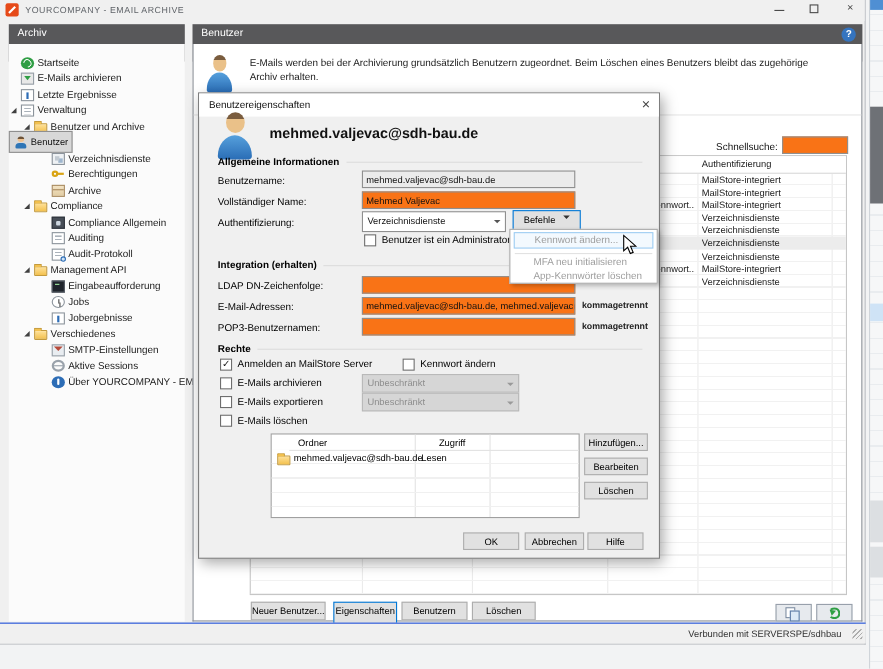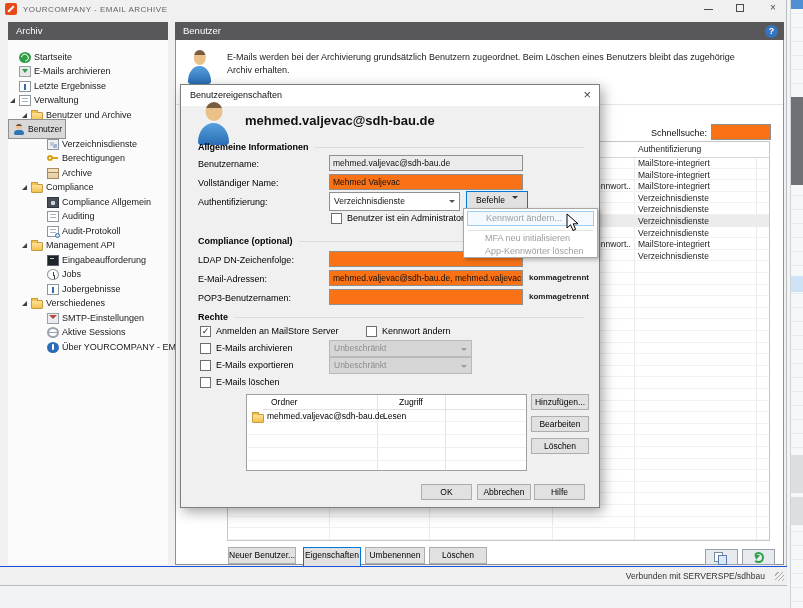--- a/index.html
+++ b/index.html
@@ -339,21 +339,21 @@
             <span class="ucell">MailStore-integriert</span>
           </div>
         <div class="urow" style="top:93px">
             <span class="ucell">Verzeichnisdienste</span>
           </div>
       </div>
     </div>
 
     <div class="btn" style="left:228px;top:547px;width:68px;height:17px">Neuer Benutzer...</div>
     <div class="btn focus" style="left:303px;top:547px;width:58px;height:29px">Eigenschaften</div>
-    <div class="btn" style="left:365px;top:547px;width:60px;height:17px">Umbenennen</div>
+    <div class="btn" style="left:365px;top:547px;width:60px;height:17px">Benutzern</div>
     <div class="btn" style="left:429px;top:547px;width:58px;height:17px">Löschen</div>
     <div class="icbtn" style="left:705px;top:549px;width:33px;height:16px">
         <span class="ic-copy"></span>
       </div>
     <div class="icbtn" style="left:742px;top:549px;width:33px;height:16px">
         <span class="ic-refresh"></span>
       </div>
 
     <div class="statusbar">
       <span class="status-text">Verbunden mit SERVERSPE/sdhbau</span>
@@ -377,21 +377,21 @@
     <div class="inp ro" style="left:148px;top:70px;width:194px;height:16px">mehmed.valjevac@sdh-bau.de</div>
     <div class="flabel" style="left:17px;top:93px">Vollständiger Name:</div>
     <div class="inp" style="left:148px;top:89px;width:194px;height:16px">Mehmed Valjevac</div>
     <div class="flabel" style="left:17px;top:112px">Authentifizierung:</div>
     <div class="sel" style="left:148px;top:107px;width:131px;height:19px"><span>Verzeichnisdienste</span><span class="chev"></span></div>
     <div class="btn focus" style="left:285px;top:106px;width:62px;height:19px;line-height:17px"><span>Befehle</span><span class="caret"></span></div>
     <div class="cb" style="left:150px;top:128px"></div>
     <div class="flabel" style="left:166px;top:128px">Benutzer ist ein Administrator</div>
 
     <div class="grp" style="top:151px">
-        <span>Compliance (optional)</span>
+        <span>Integration (erhalten)</span>
         <i></i>
       </div>
     <div class="flabel" style="left:17px;top:170px">LDAP DN-Zeichenfolge:</div>
     <div class="inp" style="left:148px;top:166px;width:194px;height:16px"></div>
     <div class="flabel" style="left:17px;top:189px">E-Mail-Adressen:</div>
     <div class="inp" style="left:148px;top:185px;width:194px;height:16px">mehmed.valjevac@sdh-bau.de, mehmed.valjevac@sdhbau.</div>
     <div class="hint" style="left:348px;top:188px">kommagetrennt</div>
     <div class="flabel" style="left:17px;top:208px">POP3-Benutzernamen:</div>
     <div class="inp" style="left:148px;top:204px;width:194px;height:16px"></div>
     <div class="hint" style="left:348px;top:207px">kommagetrennt</div>

